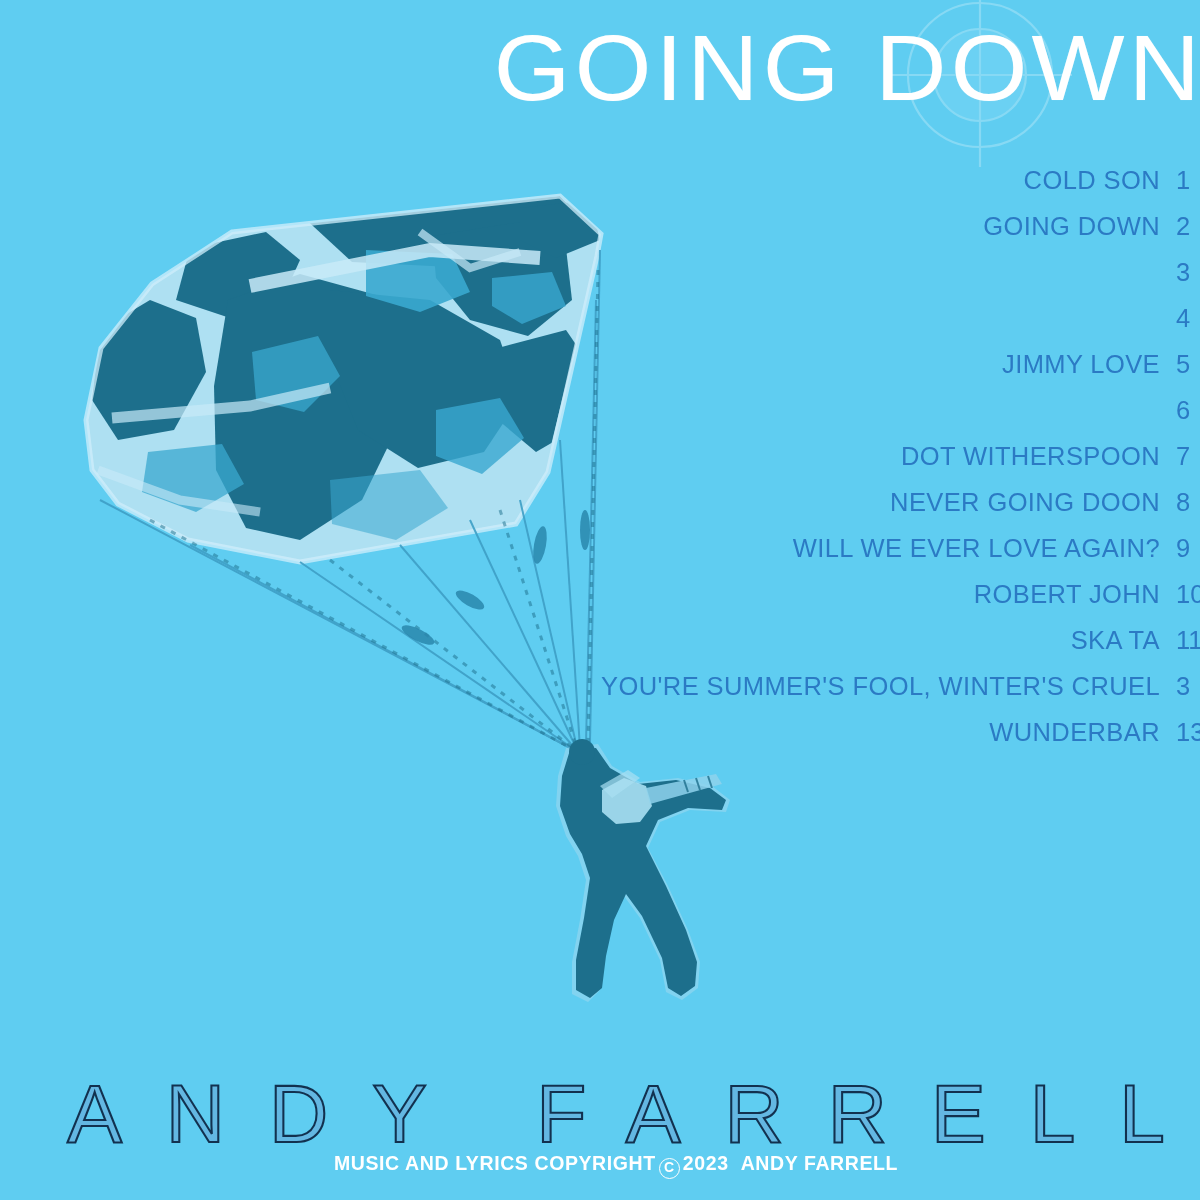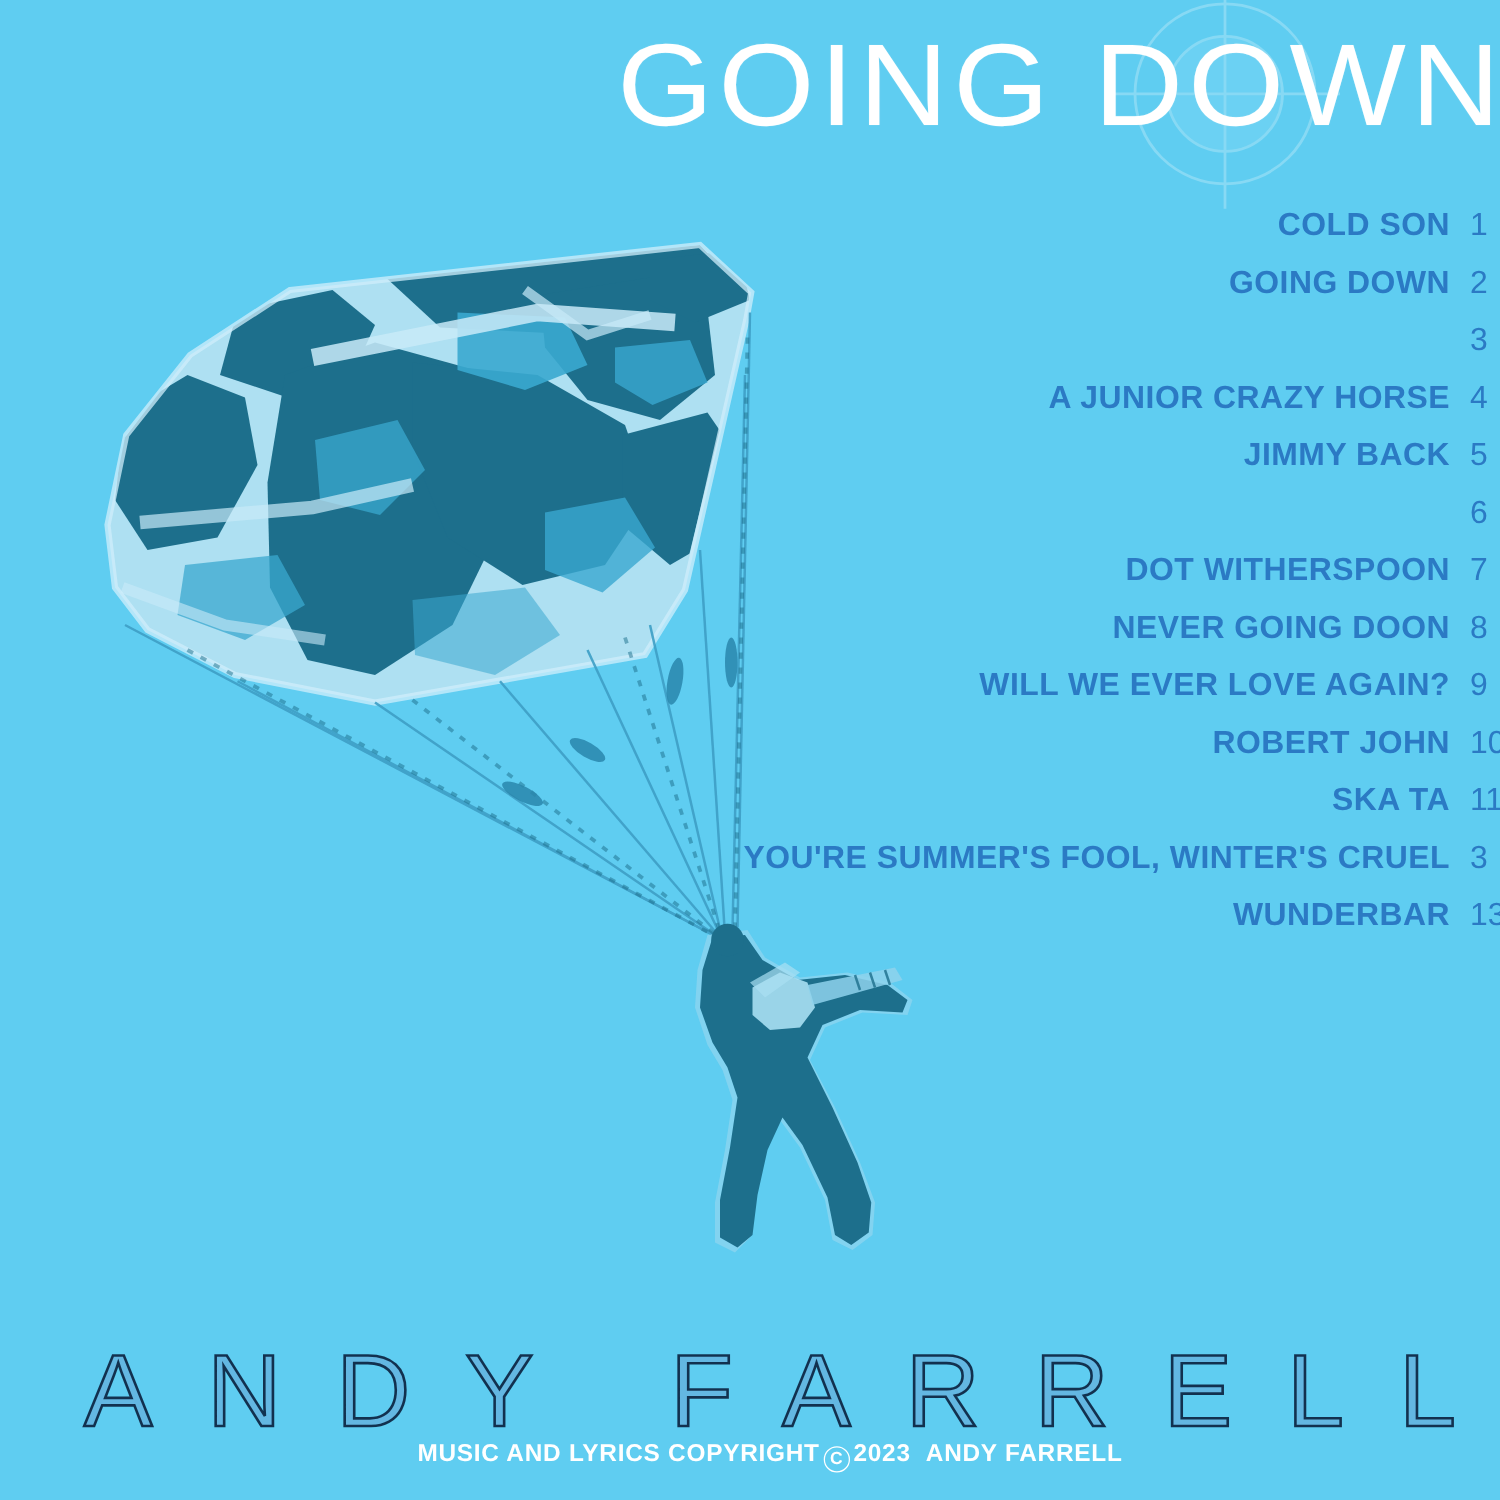--- a/index.html
+++ b/index.html
@@ -69,21 +69,21 @@
     align-items: baseline;
     justify-content: flex-end;
     height: 46px;
   }
   .track-title {
     color: #2b7ac4;
     font-size: 25.5px;
     letter-spacing: 0.4px;
     text-align: right;
     white-space: nowrap;
-    font-weight: 700;
+    font-weight: 400;
   }
   .track-num {
     color: #2b7ac4;
     font-size: 25.5px;
     width: 46px;
     text-align: left;
     padding-left: 16px;
     box-sizing: border-box;
     font-weight: 400;
   }
@@ -263,25 +263,24 @@
       <span class="track-num">1</span>
     </div>
     <div class="track-row">
       <span class="track-title">GOING DOWN</span>
       <span class="track-num">2</span>
     </div>
     <div class="track-row">
       <span class="track-num">3</span>
     </div>
     <div class="track-row">
-      <span class="track-title">A JUNIOR CRAZY HORSE</span>
       <span class="track-num">4</span>
     </div>
     <div class="track-row">
-      <span class="track-title">JIMMY BACK</span>
+      <span class="track-title">JIMMY LOVE</span>
       <span class="track-num">5</span>
     </div>
     <div class="track-row">
       <span class="track-num">6</span>
     </div>
     <div class="track-row">
       <span class="track-title">DOT WITHERSPOON</span>
       <span class="track-num">7</span>
     </div>
     <div class="track-row">

